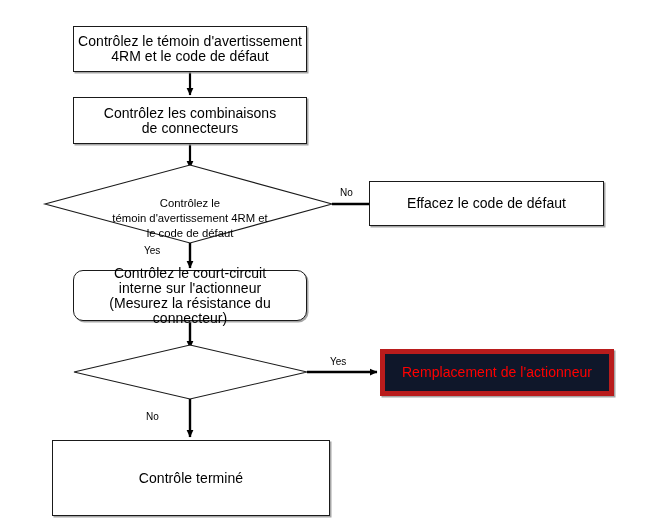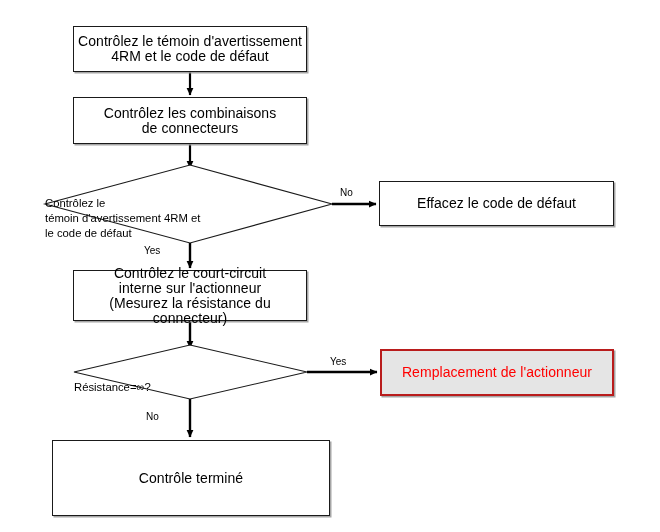--- a/index.html
+++ b/index.html
@@ -33,31 +33,32 @@
     text-align: center;
     color: #000000;
     font-size: 14px;
     line-height: 15px;
     letter-spacing: 0.05px;
   }
   .node-box.shadowed {
     box-shadow: 1.5px 1.5px 0 0 rgba(150,150,150,0.85);
   }
   .node-box.highlight {
-    background: #e5e5e5;
+    background: #0f172a;
     color: #ff0000;
-    border: 2px solid #b91c1c;
+    border: 5px solid #b91c1c;
   }
   .node-text {
     display: block;
     white-space: pre-line;
     padding: 0 4px;
   }
   .diamond-label {
     position: absolute;
+    text-align: center;
     color: #000000;
     font-size: 11.3px;
     line-height: 15px;
     white-space: pre-line;
     pointer-events: none;
   }
   .edge-label {
     position: absolute;
     color: #000000;
     font-size: 10px;
@@ -109,37 +110,34 @@
   <div class="diamond-label" style="left:45px; top:181px; width:290px;">
     <span>Contrôlez le
 témoin d'avertissement 4RM et
 le code de défaut</span>
   </div>
 
   <div class="edge-label" style="left:340px; top:186px;">
     <span>No</span>
   </div>
 
-  <div class="node-box shadowed" style="left:379px; top:181px; width:235px; height:45px;">
+  <div class="node-box shadowed" style="left:369px; top:181px; width:235px; height:45px;">
     <span class="node-text">Effacez le code de défaut</span>
   </div>
 
   <div class="edge-label" style="left:144px; top:244px;">
     <span>Yes</span>
   </div>
 
-  <div class="node-box shadowed" style="left:73px; top:270px; width:234px; height:51px;">
+  <div class="node-box shadowed" style="left:73px; top:270px; width:234px; height:51px;border-radius:10px;">
     <span class="node-text">Contrôlez le court-circuit
 interne sur l'actionneur
 (Mesurez la résistance du connecteur)</span>
   </div>
 
-  <div class="diamond-label" style="left:74px; top:365px; width:233px;">
-    <span>Résistance=∞?</span>
-  </div>
 
   <div class="edge-label" style="left:330px; top:355px;">
     <span>Yes</span>
   </div>
 
   <div class="node-box shadowed highlight" style="left:380px; top:349px; width:234px; height:47px;">
     <span class="node-text">Remplacement de l'actionneur</span>
   </div>
 
   <div class="edge-label" style="left:146px; top:410px;">

